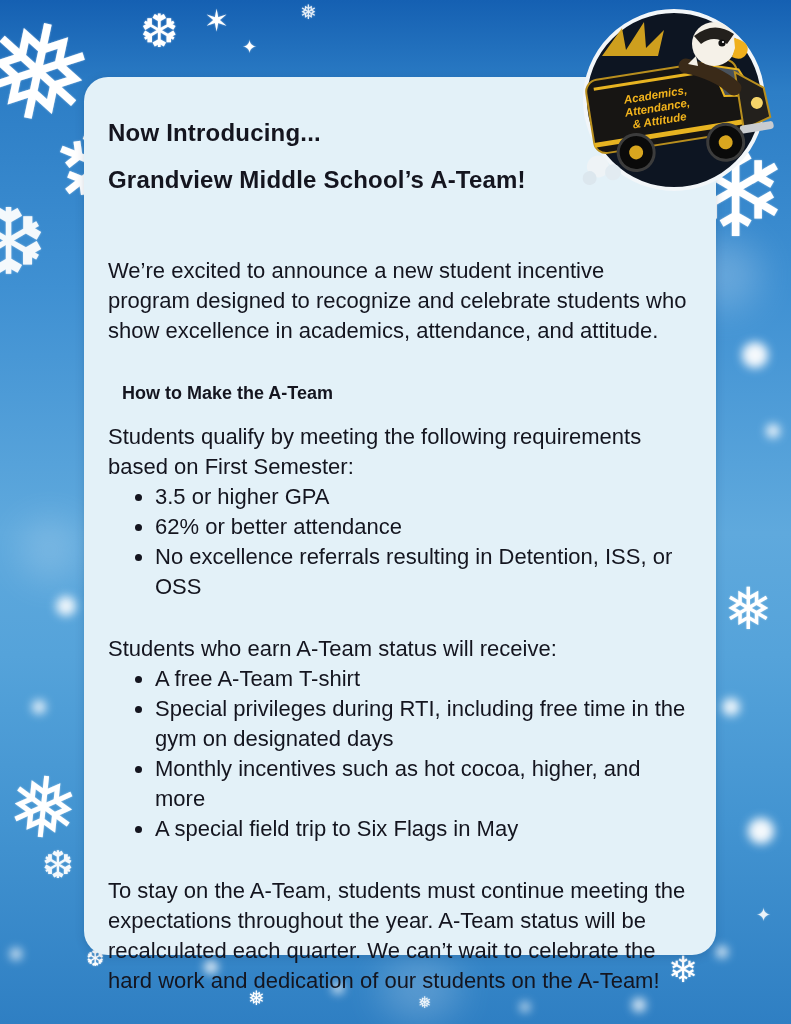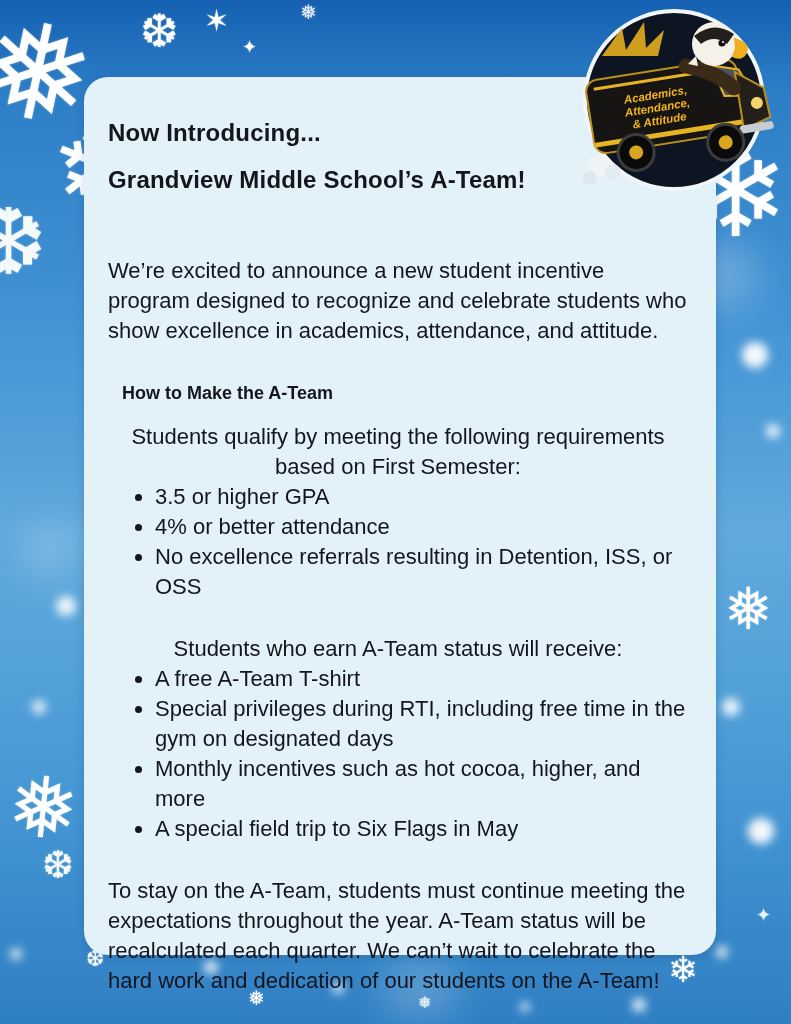--- a/index.html
+++ b/index.html
@@ -27,21 +27,21 @@
     box-shadow:0 2px 10px rgba(10,40,80,.18);
   }
   .card-inner{padding:44px 28px 0 24px;color:#14151f;}
   .title{font-size:24px;font-weight:bold;line-height:1;letter-spacing:.2px;}
   .t1{margin:0 0 23px;}
   .t2{margin:0 0 64px;}
   .body-text{font-size:22px;line-height:30px;margin:0;}
   .intro{margin:0 0 32px;}
   .sec{margin:0 0 32px;}
   .sec-h{font-size:18px;font-weight:bold;line-height:30px;margin:14px;}
-  .lead{margin:0;text-align:center;}
+  .lead{margin:0;}
   ul.blist{margin:0;padding-left:47px;list-style:disc;}
   ul.blist li{font-size:22px;line-height:30px;}
   .closing{margin:0;}
   .logo{position:absolute;left:568px;top:4px;width:212px;height:192px;z-index:3;}
   .logo svg{display:block;}
   .logo text{
     font-family:"Liberation Sans", sans-serif;font-weight:bold;font-style:italic;
   }
 </style>
 </head>
@@ -93,21 +93,21 @@
     <h1 class="title t1">Now Introducing...</h1>
     <h1 class="title t2">Grandview Middle School’s A-Team!</h1>
 
     <p class="body-text intro">We’re excited to announce a new student incentive program designed to recognize and celebrate students who show excellence in academics, attendance, and attitude.</p>
 
     <div class="sec">
       <h2 class="sec-h">How to Make the A-Team</h2>
       <p class="body-text lead">Students qualify by meeting the following requirements based on First Semester:</p>
       <ul class="blist">
         <li>3.5 or higher GPA</li>
-        <li>4% or better attendance</li>
+        <li>62% or better attendance</li>
         <li>No excellence referrals resulting in Detention, ISS, or OSS</li>
       </ul>
     </div>
 
     <div class="sec">
       <p class="body-text lead">Students who earn A-Team status will receive:</p>
       <ul class="blist">
         <li>A free A-Team T-shirt</li>
         <li>Special privileges during RTI, including free time in the gym on designated days</li>
         <li>Monthly incentives such as hot cocoa, higher, and more</li>

